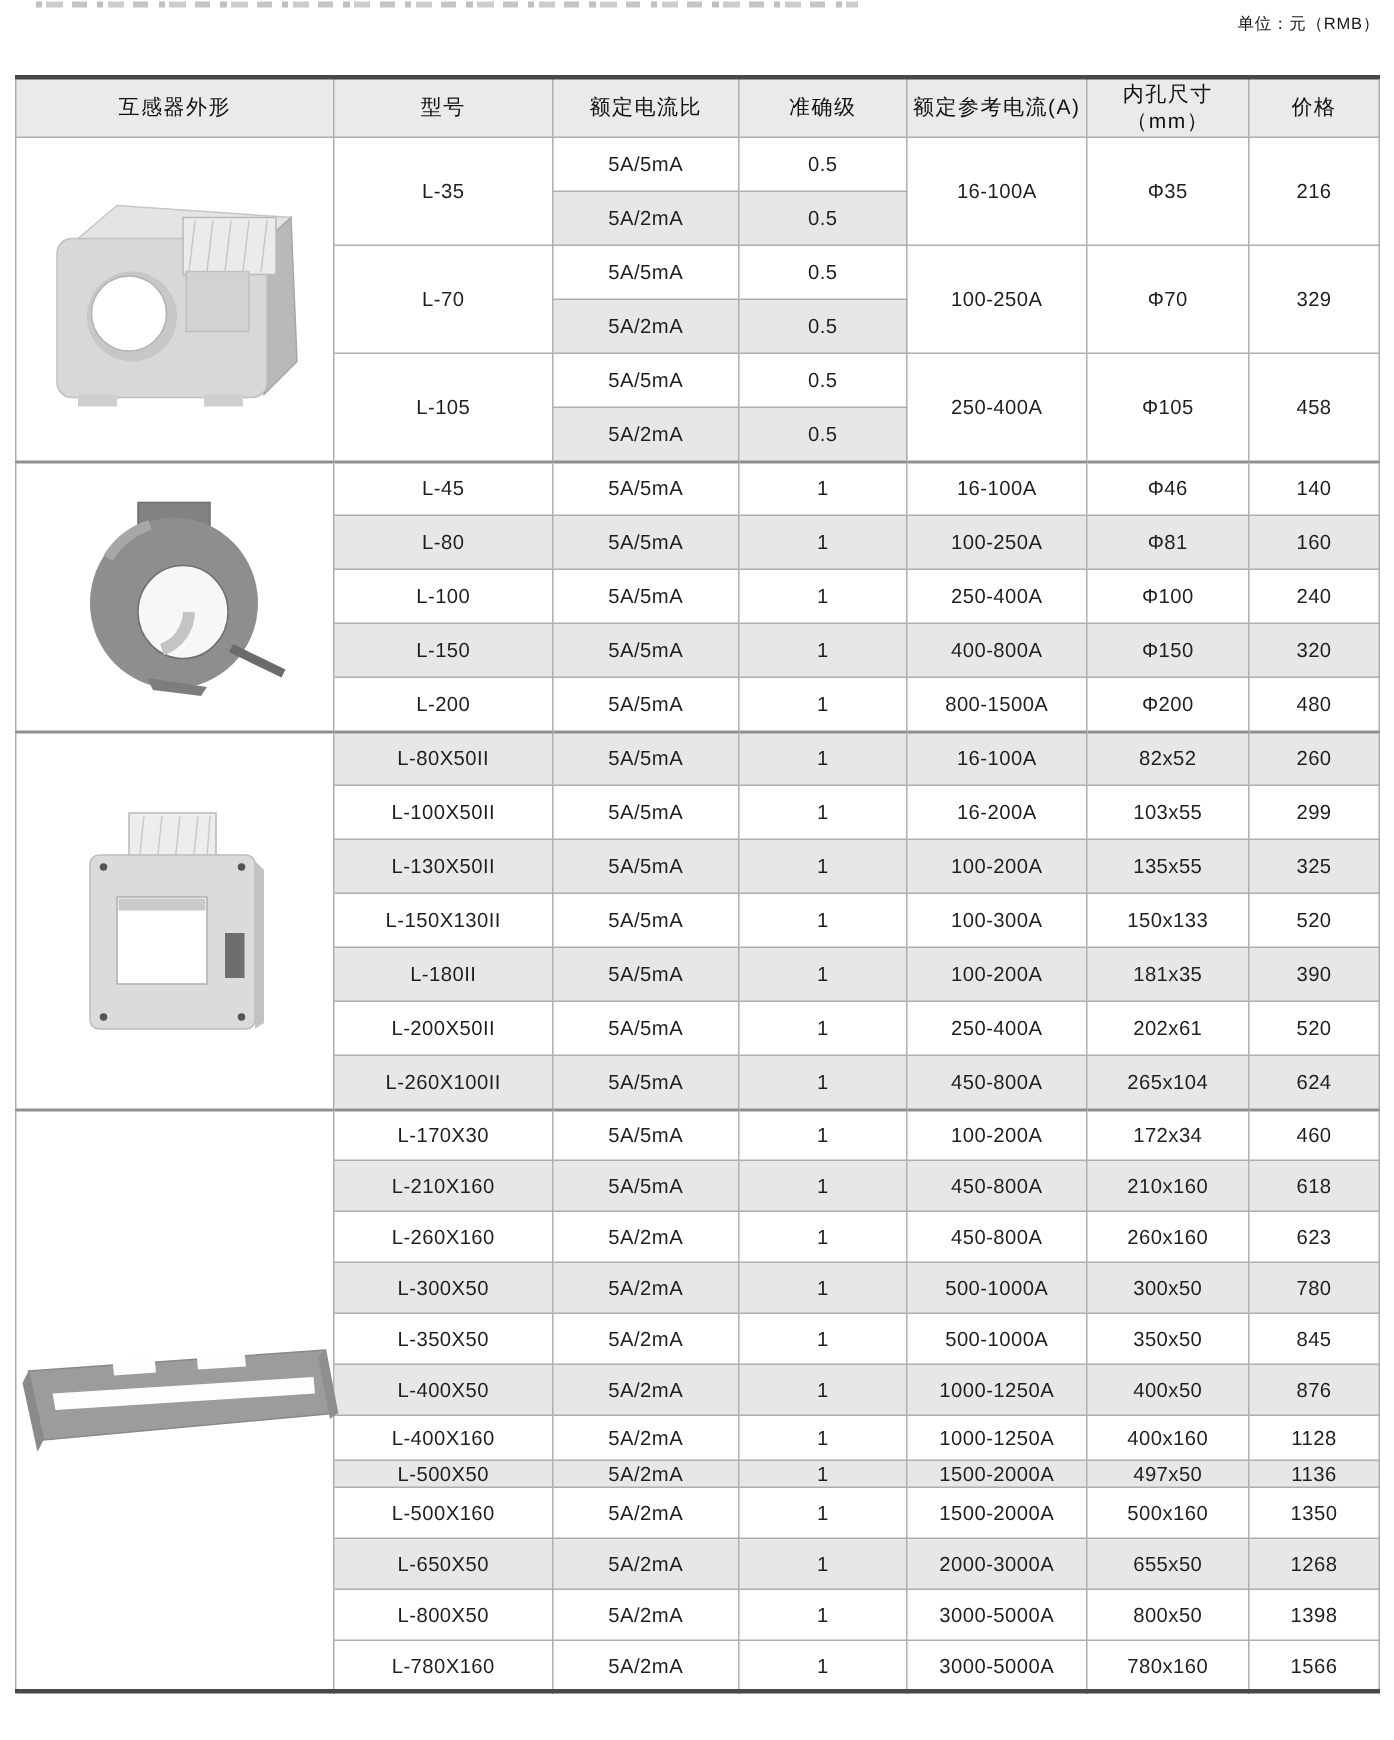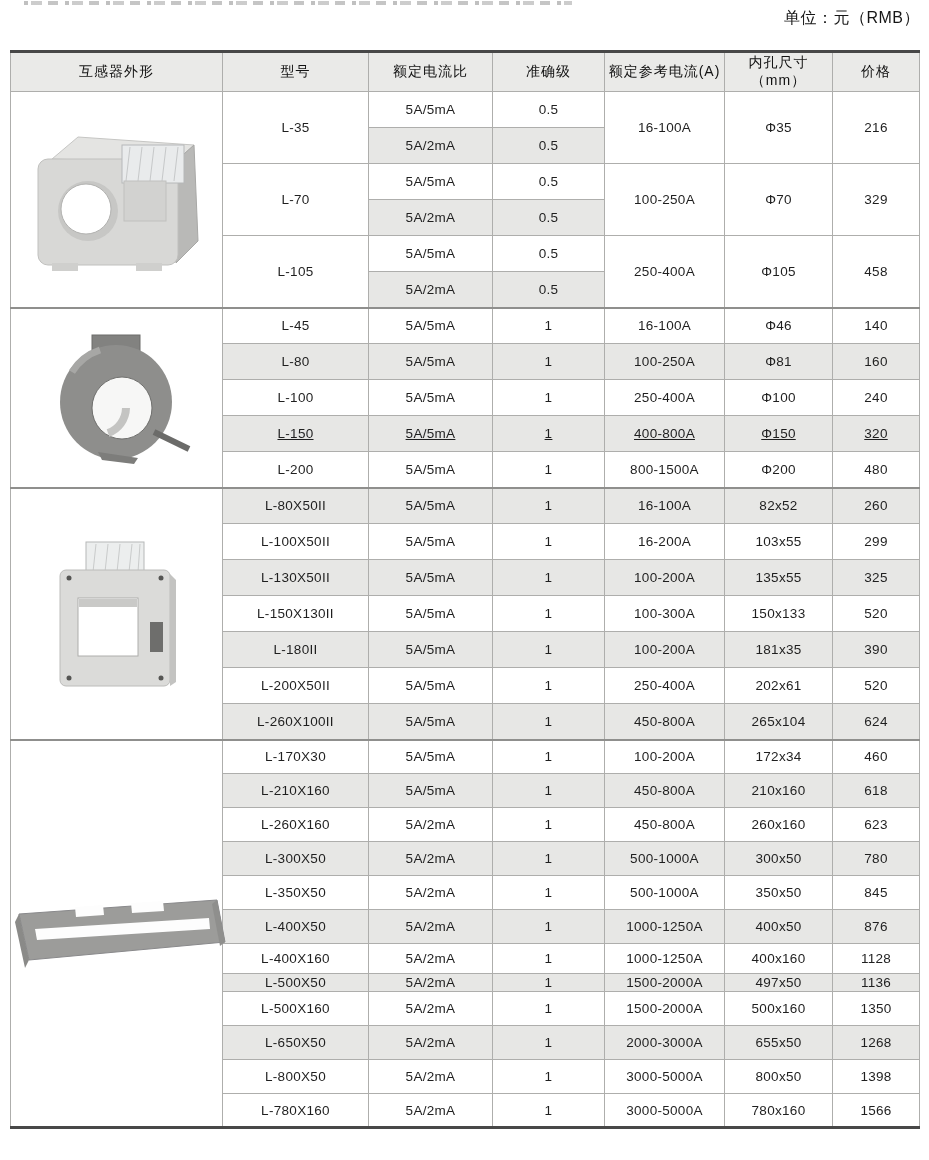--- a/index.html
+++ b/index.html
@@ -18,21 +18,21 @@
     overflow:hidden;
   }
   .clipped-title{
     position:absolute;top:1px;left:24px;width:548px;height:4px;opacity:.55;
     background:repeating-linear-gradient(90deg,
       #8d8d8d 0 4px, transparent 4px 7px,
       #a3a3a3 7px 18px, transparent 18px 24px,
       #969696 24px 34px, transparent 34px 41px);
   }
   .unit-label{
-    position:absolute;top:8px;right:9px;font-size:16px;color:#161616;
+    position:absolute;top:8px;right:9px;font-size:11px;color:#161616;
     letter-spacing:.5px;
   }
   table.price-table{
     position:absolute;top:50px;left:10px;width:909px;
     border-collapse:collapse;table-layout:fixed;
     border-top:3px solid var(--border-dark);
     border-bottom:3px solid var(--border-dark);
   }
   .price-table th{
     height:40px;background:var(--header-bg);font-weight:400;font-size:14px;
@@ -156,21 +156,21 @@
         <td class="shaded">160</td>
       </tr>
       <tr style="height: 36px; border-radius: 17px;">
         <td>L-100</td>
         <td>5A/5mA</td>
         <td>1</td>
         <td>250-400A</td>
         <td>Φ100</td>
         <td>240</td>
       </tr>
-      <tr style="height: 36px; text-decoration: underline;">
+      <tr style="height: 36px;">
         <td class="shaded">L-150</td>
         <td class="shaded">5A/5mA</td>
         <td class="shaded">1</td>
         <td class="shaded">400-800A</td>
         <td class="shaded">Φ150</td>
         <td class="shaded">320</td>
       </tr>
       <tr style="height: 36px;">
         <td>L-200</td>
         <td>5A/5mA</td>

